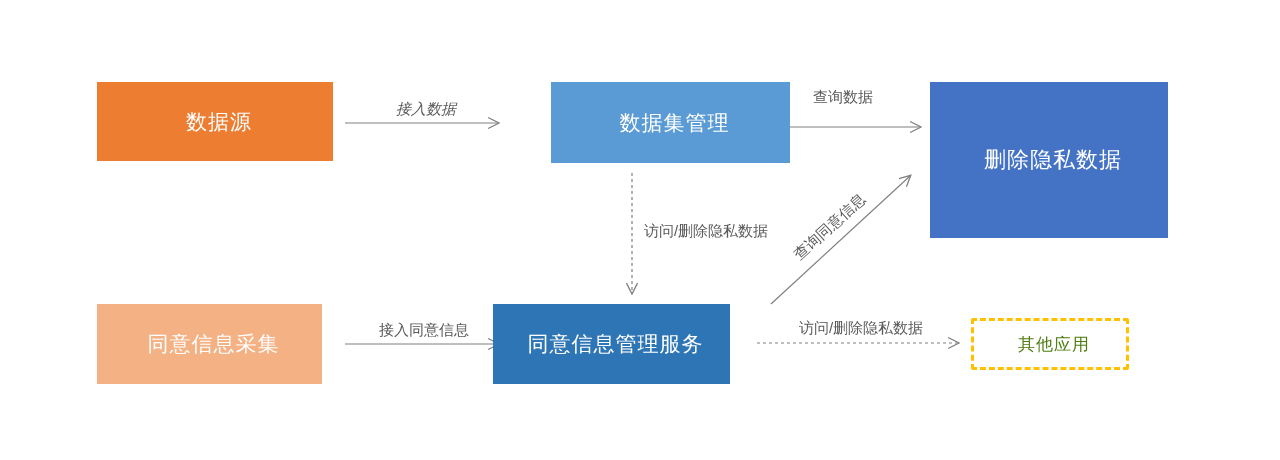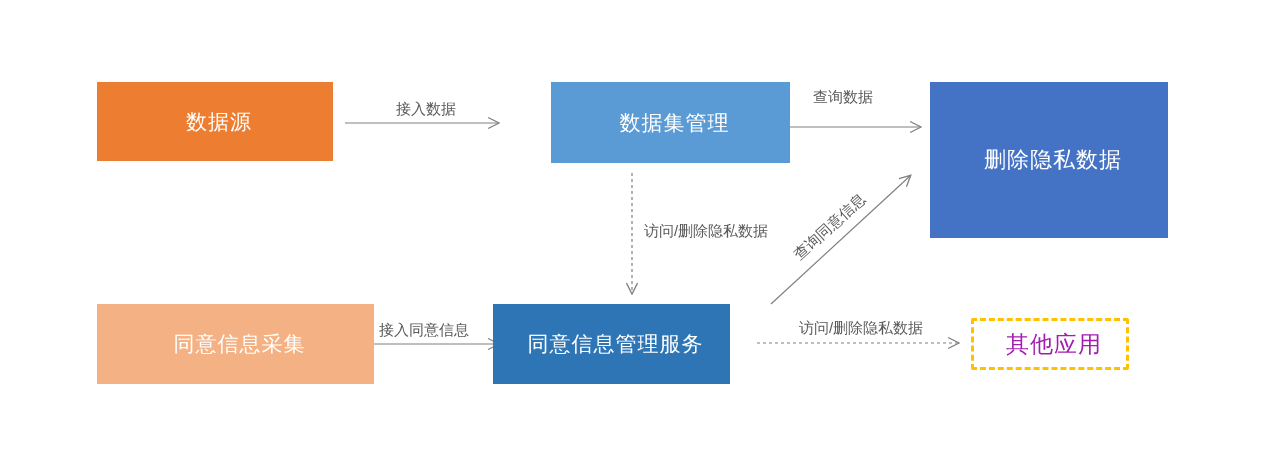--- a/index.html
+++ b/index.html
@@ -19,44 +19,44 @@
     color: #ffffff;
     font-size: 21px;
     letter-spacing: 1px;
     box-sizing: border-box;
     white-space: nowrap;
     padding-left: 8px;
   }
   .node-data-source       { left: 97px;  top: 82px;  width: 236px; height: 79px;  background: #ED7D31; }
   .node-dataset-mgmt      { left: 513px; top: 82px;  width: 239px; height: 81px;  background: #5B9BD5; margin-left: 38px; }
   .node-data-app-system   { left: 930px; top: 82px;  width: 238px; height: 156px; background: #4472C4; font-size: 22px; }
-  .node-consent-collect   { left: 97px;  top: 304px; width: 277px; height: 80px;  background: #F4B183; }
+  .node-consent-collect   { left: 97px;  top: 304px; width: 225px; height: 80px;  background: #F4B183; }
   .node-consent-service   { left: 493px; top: 304px; width: 237px; height: 80px;  background: #2E75B6; }
   .node-other-apps {
     left: 971px; top: 318px; width: 158px; height: 52px;
     background: #ffffff;
     border: 3px dashed #FFC000;
     border-radius: 2px;
-    color: #a21caf;
-    font-size: 23px;
+    color: #4d7c0f;
+    font-size: 17px;
   }
   .edge-layer {
     position: absolute;
     left: 0; top: 0;
     width: 1280px; height: 460px;
     pointer-events: none;
   }
   .edge-label {
     position: absolute;
     transform: translate(-50%, -50%);
     color: #595959;
     font-size: 15px;
     white-space: nowrap;
   }
-  .lbl-access-data    { left: 426px; top: 109px; }
+  .lbl-access-data    { left: 426px; top: 109px; font-style: italic; }
   .lbl-query-data     { left: 843px; top: 97px; }
   .lbl-access-delete-mid { left: 706px; top: 231px; }
   .lbl-access-consent { left: 424px; top: 330px; font-family: Liberation Mono, monospace; }
   .lbl-query-consent  { left: 830px; top: 227px; transform: translate(-50%, -50%) rotate(-42deg); }
   .lbl-access-delete-bottom { left: 861px; top: 328px; }
 </style>
 </head>
 <body>
 
 <div class="canvas">

